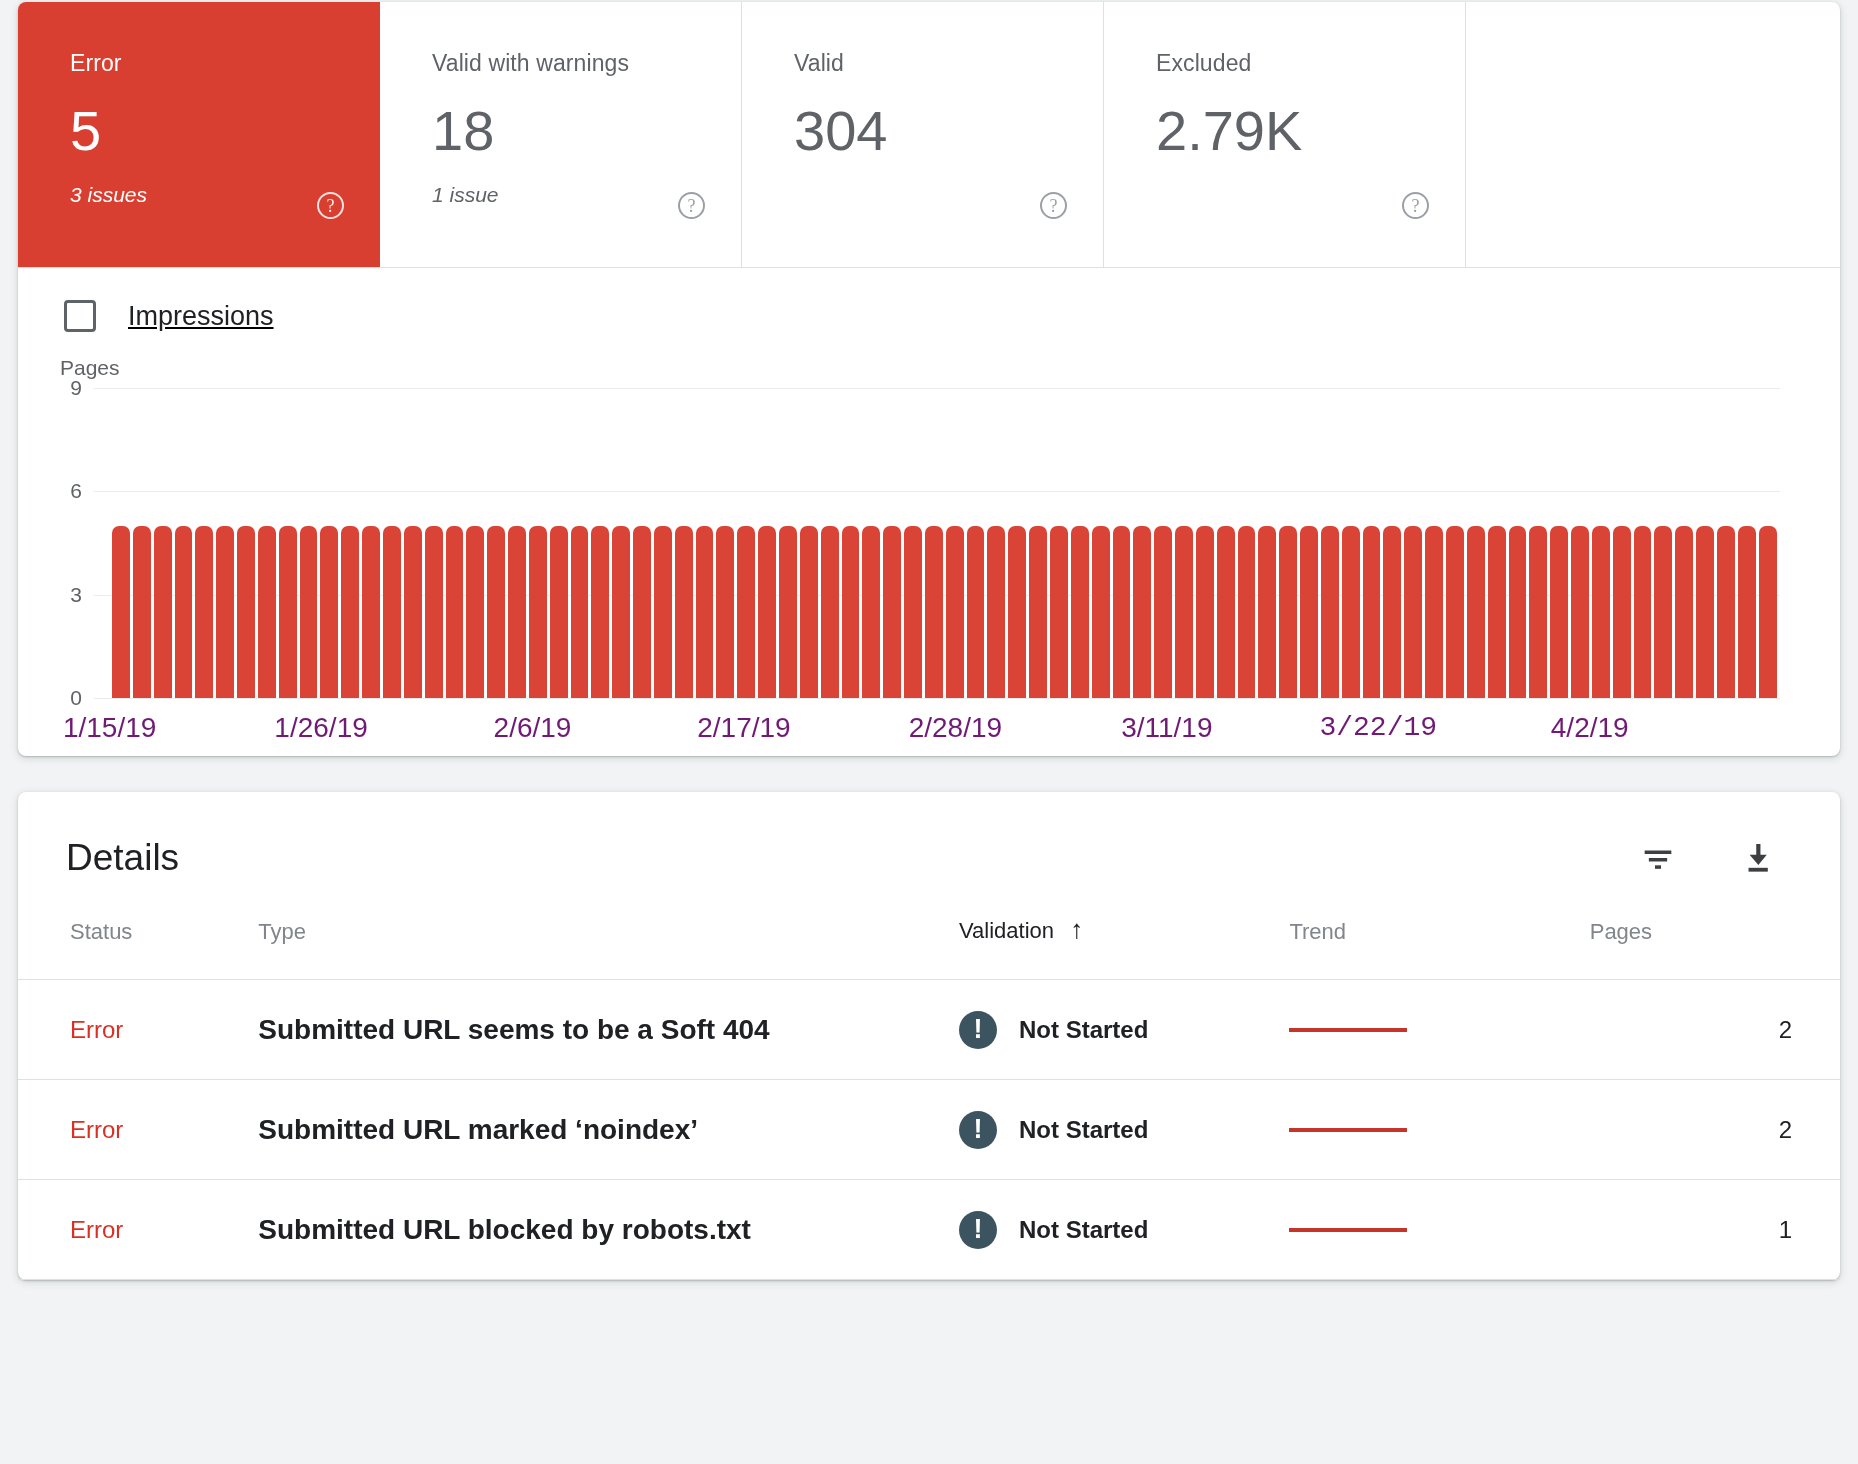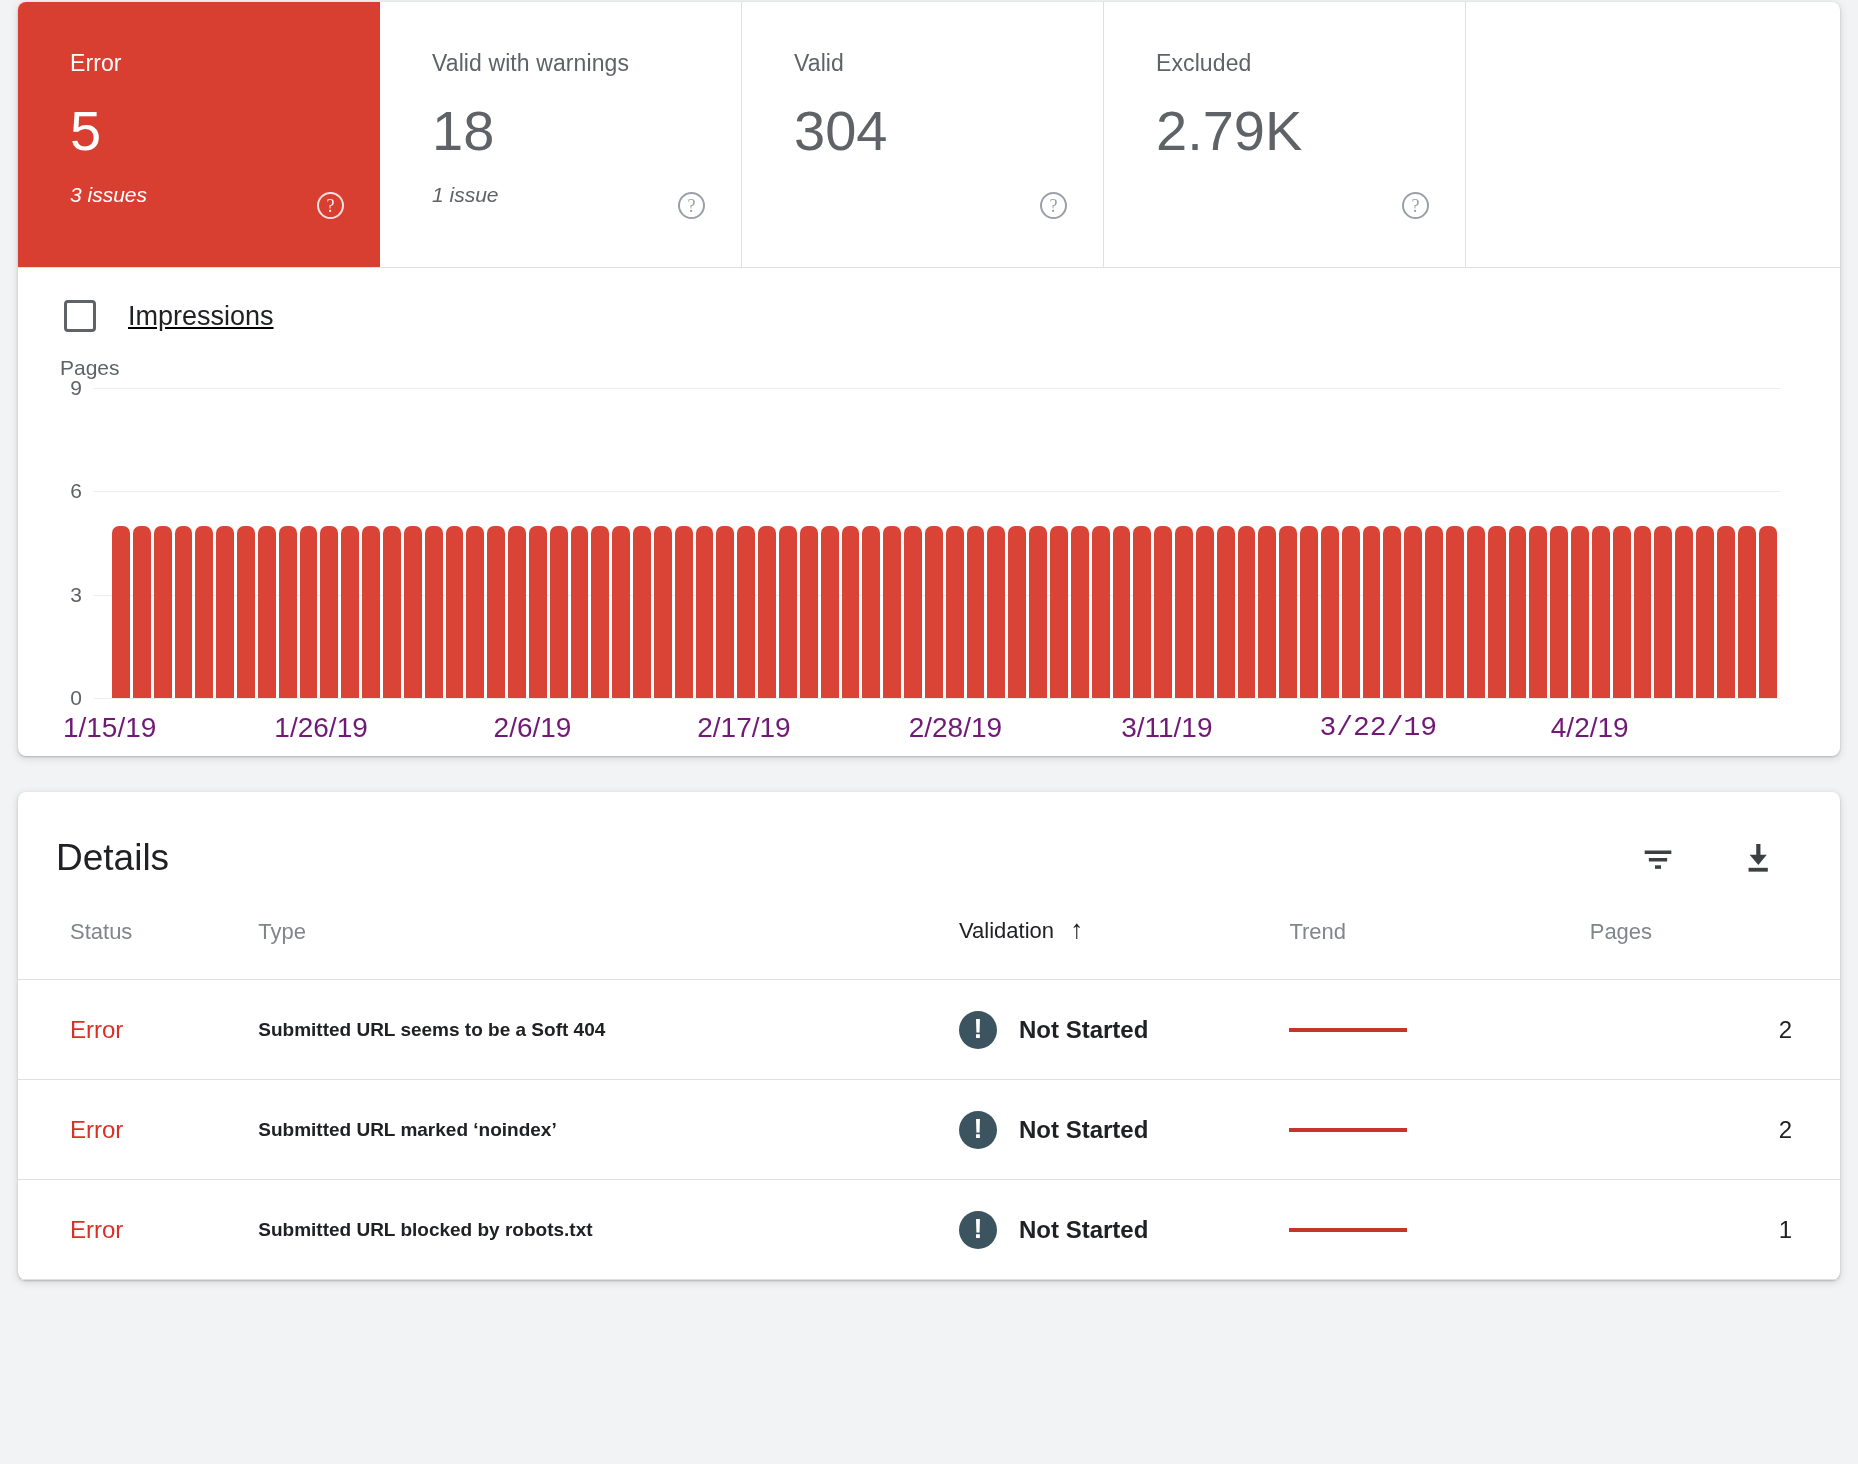--- a/index.html
+++ b/index.html
@@ -65,39 +65,39 @@
   .xlabels { position: absolute; left: 0; right: 60px; bottom: 10px; height: 34px; }
   .xlabel { position: absolute; font-size: 28px; color: #701a75; transform: translateX(-50%); white-space: nowrap; }
 
   
   .details-card {
     background: #fff;
     border-radius: 8px;
     box-shadow: 0 1px 2px rgba(60,64,67,.30), 0 2px 6px 2px rgba(60,64,67,.10);
     margin-top: 36px;
   }
-  .details-head { display: flex; align-items: center; padding: 44px 52px 34px 38px; }
+  .details-head { display: flex; align-items: center; padding: 44px 52px 34px 48px; }
   .details-title { font-size: 37px; color: #202124; font-weight: 400; }
   .head-actions { margin-left: auto; display: flex; align-items: center; gap: 56px; padding-right: 8px; }
   .icon-btn { width: 44px; height: 44px; cursor: pointer; display: flex; align-items: center; justify-content: center; }
 
   table.details-table { width: 100%; border-collapse: collapse; table-layout: fixed; }
   table.details-table th {
     font-size: 22px; color: #80868b; font-weight: 400; text-align: left;
     padding: 0 0 34px 0; border-bottom: 1px solid #e0e0e0; vertical-align: bottom;
   }
   table.details-table th.sorted { color: #202124; }
   table.details-table td { padding: 0; border-bottom: 1px solid #e0e0e0; height: 100px; vertical-align: middle; }
   .col-status { width: 240px; padding-left: 52px !important; }
   .col-type   { width: 700px; }
   .col-valid  { width: 330px; }
   .col-trend  { width: 300px; }
   .col-pages  { width: 250px; text-align: right; padding-right: 48px !important; }
   .cell-status { font-size: 24px; color: #d93025; padding-left: 52px; cursor: pointer; }
-  .cell-type { font-size: 19px; color: #202124; font-weight: bold; cursor: pointer; }
+  .cell-type { font-size: 28px; color: #202124; font-weight: bold; cursor: pointer; }
   .cell-valid { display: flex; align-items: center; gap: 22px; }
   .status-dot {
     width: 38px; height: 38px; border-radius: 50%;
     background: #3c5460; color: #fff; font-size: 27px; font-weight: bold;
     display: flex; align-items: center; justify-content: center; line-height: 1;
   }
   .valid-text { font-size: 24px; color: #202124; font-weight: bold; }
   .trend-line { width: 118px; height: 4px; background: #c5352a; }
   .cell-pages { font-size: 24px; color: #202124; text-align: right; padding-right: 48px; }
 </style>

